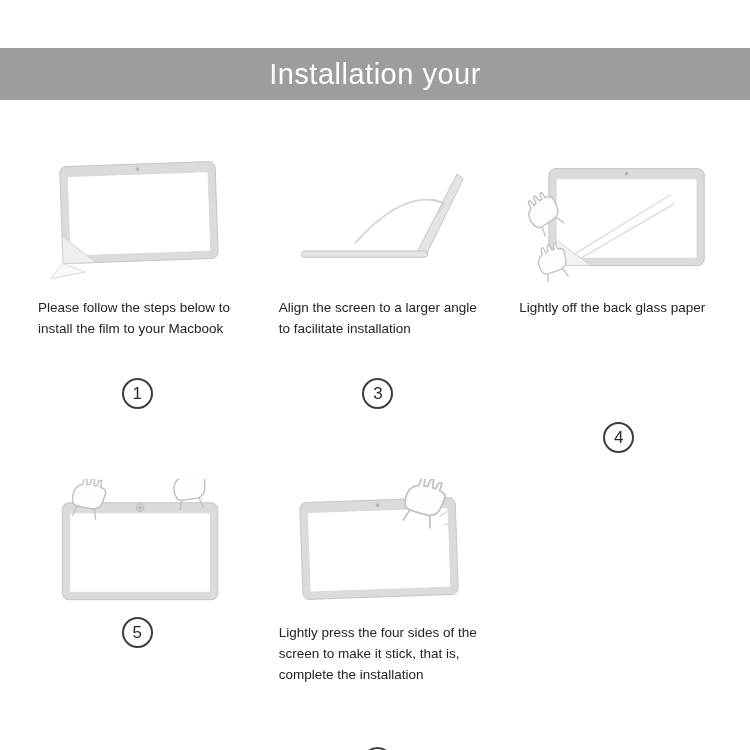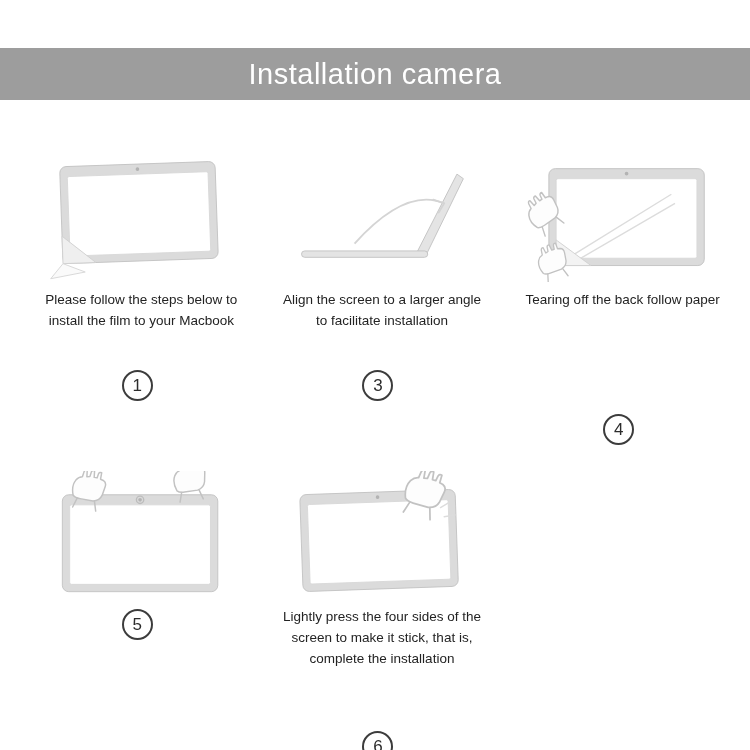--- a/index.html
+++ b/index.html
@@ -30,26 +30,26 @@
     column-gap: 26px;
     row-gap: 26px;
   }
   .step-cell { display: flex; flex-direction: column; }
   .step-illustration {
     height: 128px;
     width: 100%;
     display: block;
   }
   .step-caption {
-    margin-top: 8px;
+    margin-top: 16px;
     padding-left: 8px;
     font-size: 13.5px;
     line-height: 1.55;
     color: #232323;
-    text-align: center;
+    text-align: left;
   }
   .row1 .step-caption { min-height: 70px; }
   .row2 .step-caption { min-height: 114px; }
   .step-number-wrap {
     margin-top: 10px;
     display: flex; justify-content: center;
   }
   .step-number {
     width: 31px; height: 31px;
     border: 2px solid #3c3c3c;
@@ -71,21 +71,21 @@
       <circle cx="85" cy="5.5" r="2" fill="#b3b3b3"></circle>
     </g>
     <g id="hand" fill="#fdfdfd" stroke="#c2c2c2" stroke-width="2" stroke-linejoin="round" stroke-linecap="round">
       <path d="M4 38 Q-1 26 4 17 Q7 12 12 11 L13 4 Q14 0 17 1 L18 10 L22 9 L23 2 Q24 -1 27 0 L28 9 L32 9 L33 3 Q34 0 37 1 L37 10 L41 11 Q46 13 45 19 L43 31 Q41 39 32 41 L14 41 Q7 41 4 38 Z"></path>
       <path d="M10 41 L6 54 M34 41 L38 54" fill="none"></path>
     </g>
   </defs>
 </svg>
 
 <div class="header-bar">
-  <div class="header-title">Installation camera</div>
+  <div class="header-title">Installation your</div>
 </div>
 
 <div class="steps-grid">
 
   <div class="step-cell row1">
     <svg class="step-illustration" viewBox="0 0 220 140">
       <g transform="translate(25,14) rotate(-2)">
         <use href="#tablet"></use>
         <path d="M0 106 L36 106 L0 76 Z" fill="#efefef" stroke="#cfcfcf" stroke-width="1"></path>
         <path d="M0 106 L-14 122 L24 116 Z" fill="#fafafa" stroke="#d6d6d6" stroke-width="1"></path>
@@ -120,21 +120,21 @@
         </g>
       <path d="M58 112 L168 44 M62 118 L172 54" stroke="#dcdcdc" stroke-width="1.5" fill="none"></path>
       <path d="M42 122 L80 122 L42 94 Z" fill="#f3f3f3" stroke="#d0d0d0" stroke-width="1"></path>
       <g transform="translate(2,58) rotate(-35) scale(0.78)">
           <use href="#hand"></use>
         </g>
       <g transform="translate(16,106) rotate(-20) scale(0.72)">
           <use href="#hand"></use>
         </g>
     </svg>
-    <div class="step-caption">Tearing off the back follow paper</div>
+    <div class="step-caption">Lightly off the back glass paper</div>
     <div class="step-number-wrap">
       <div class="step-number">4</div>
     </div>
   </div>
 
   <div class="step-cell row2">
     <svg class="step-illustration" viewBox="0 0 220 140">
       <g transform="translate(28,26)">
           <use href="#tablet"></use>
         </g>

